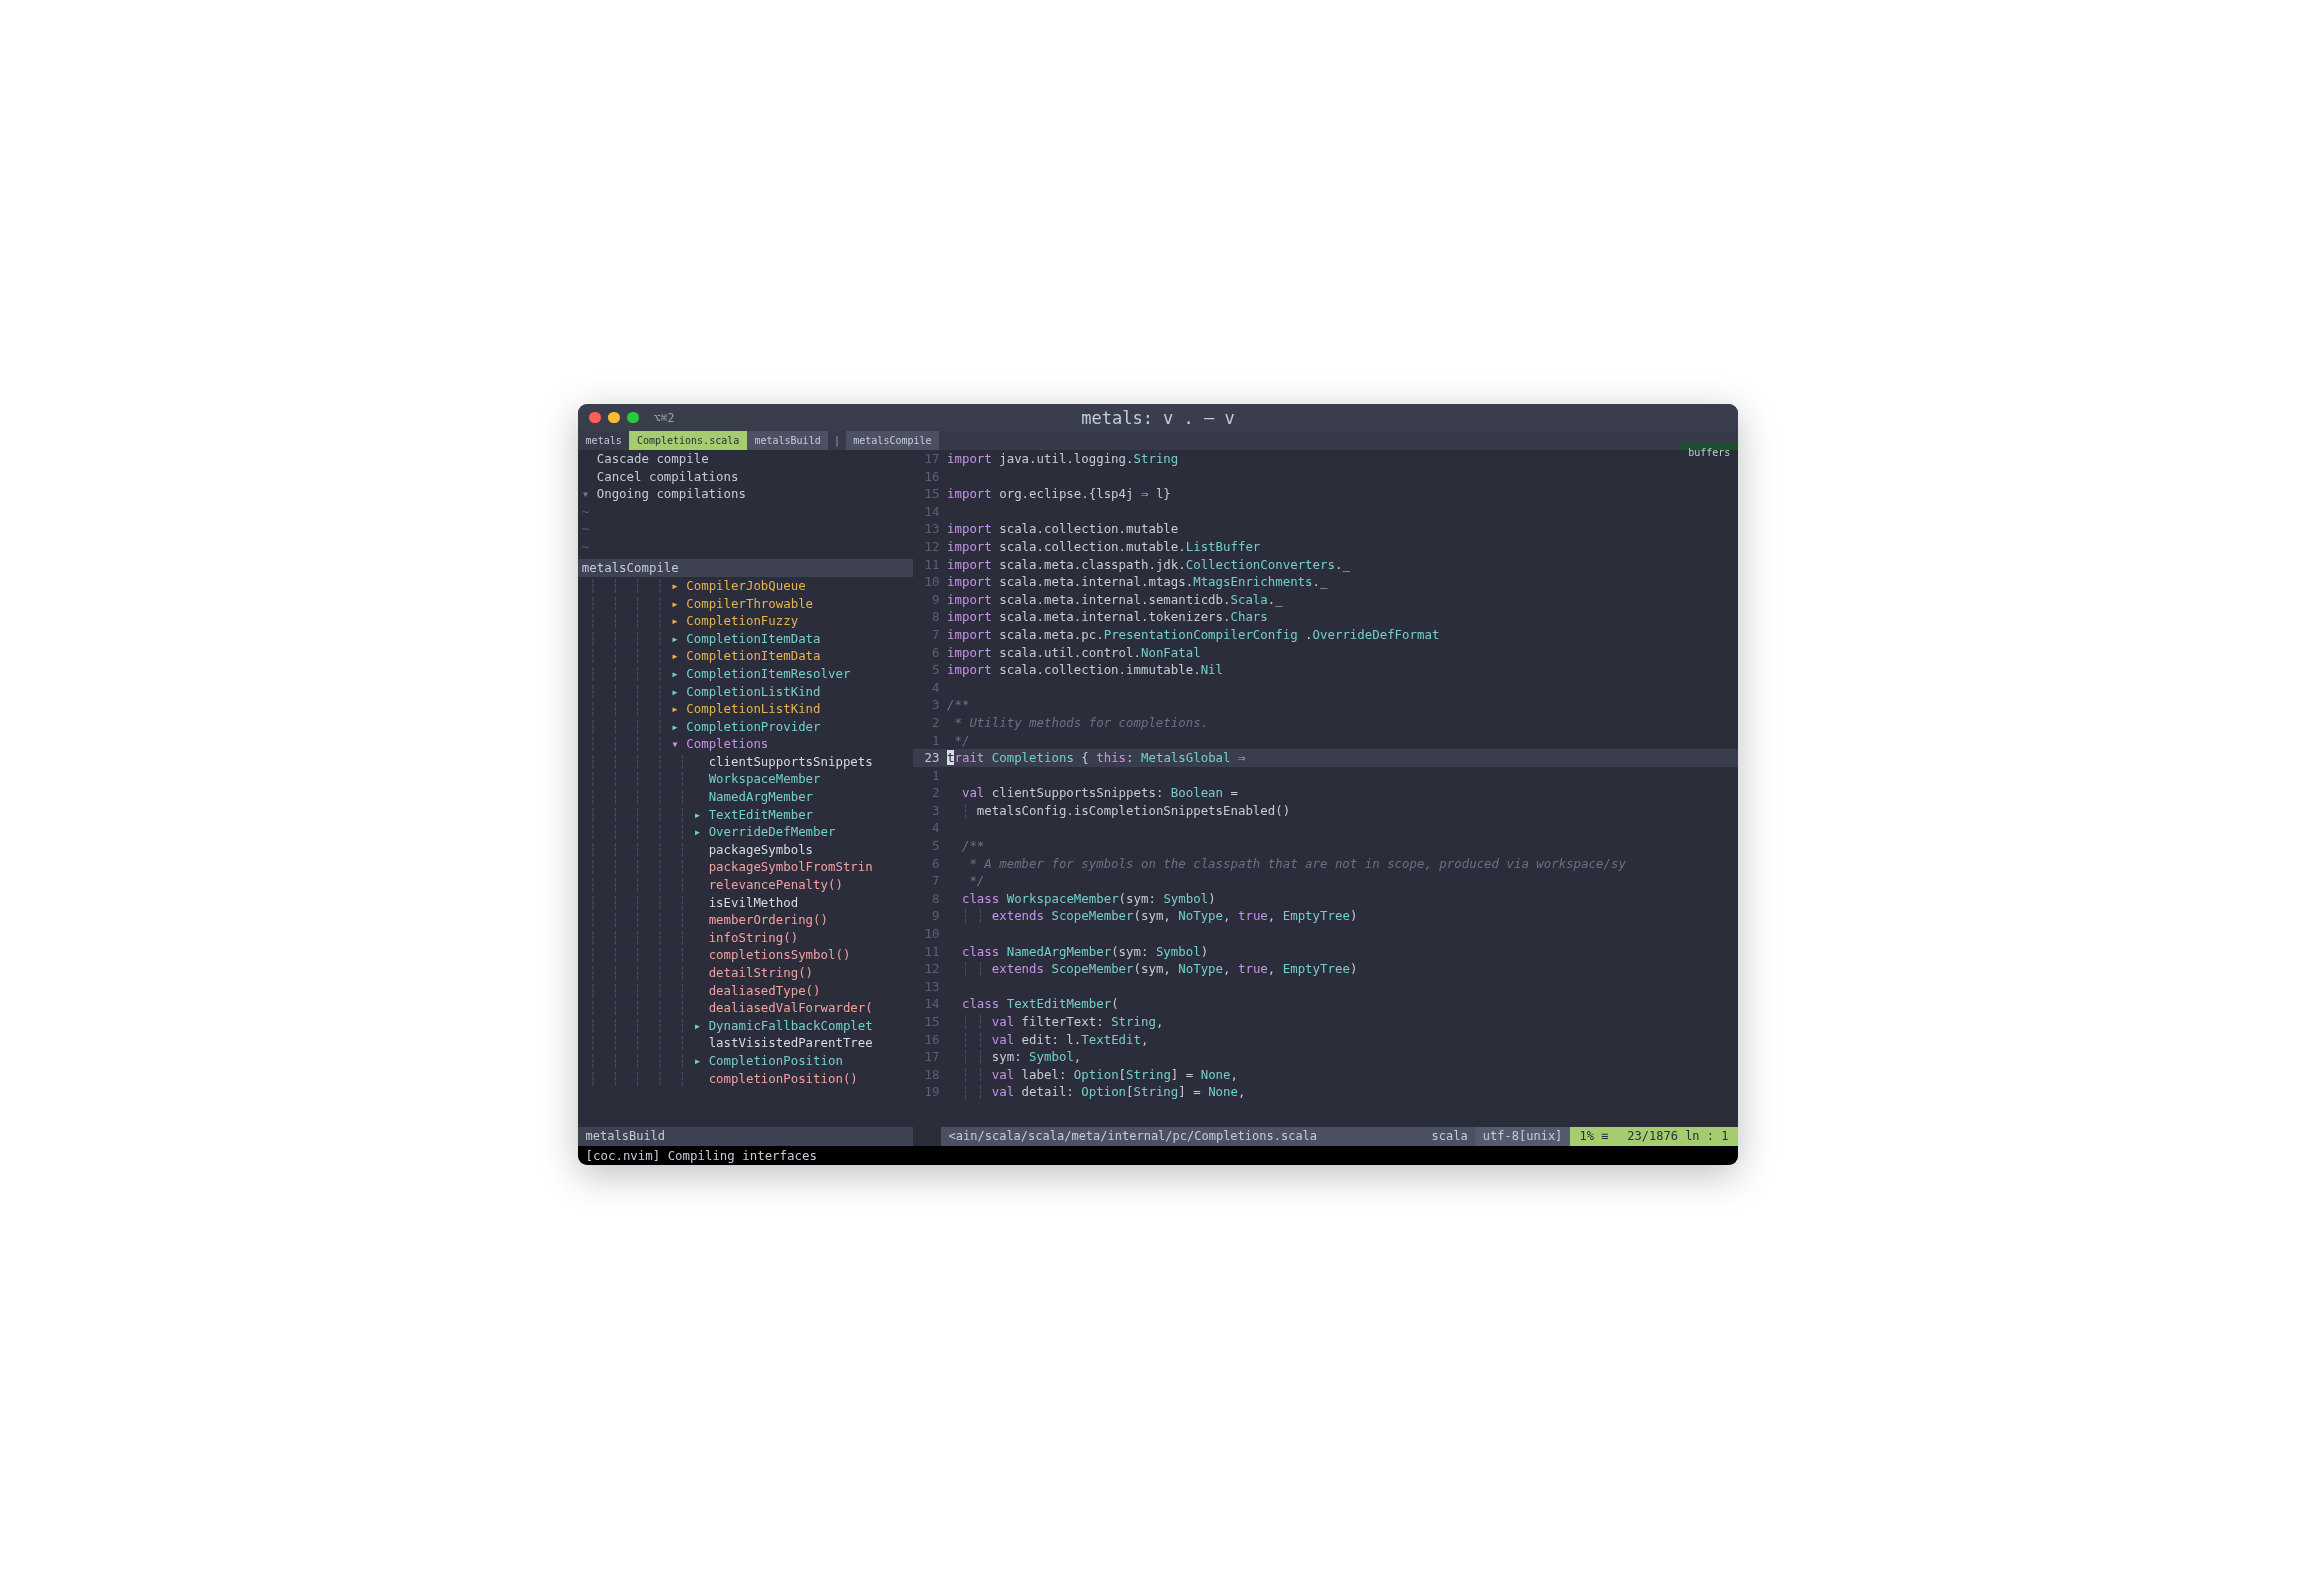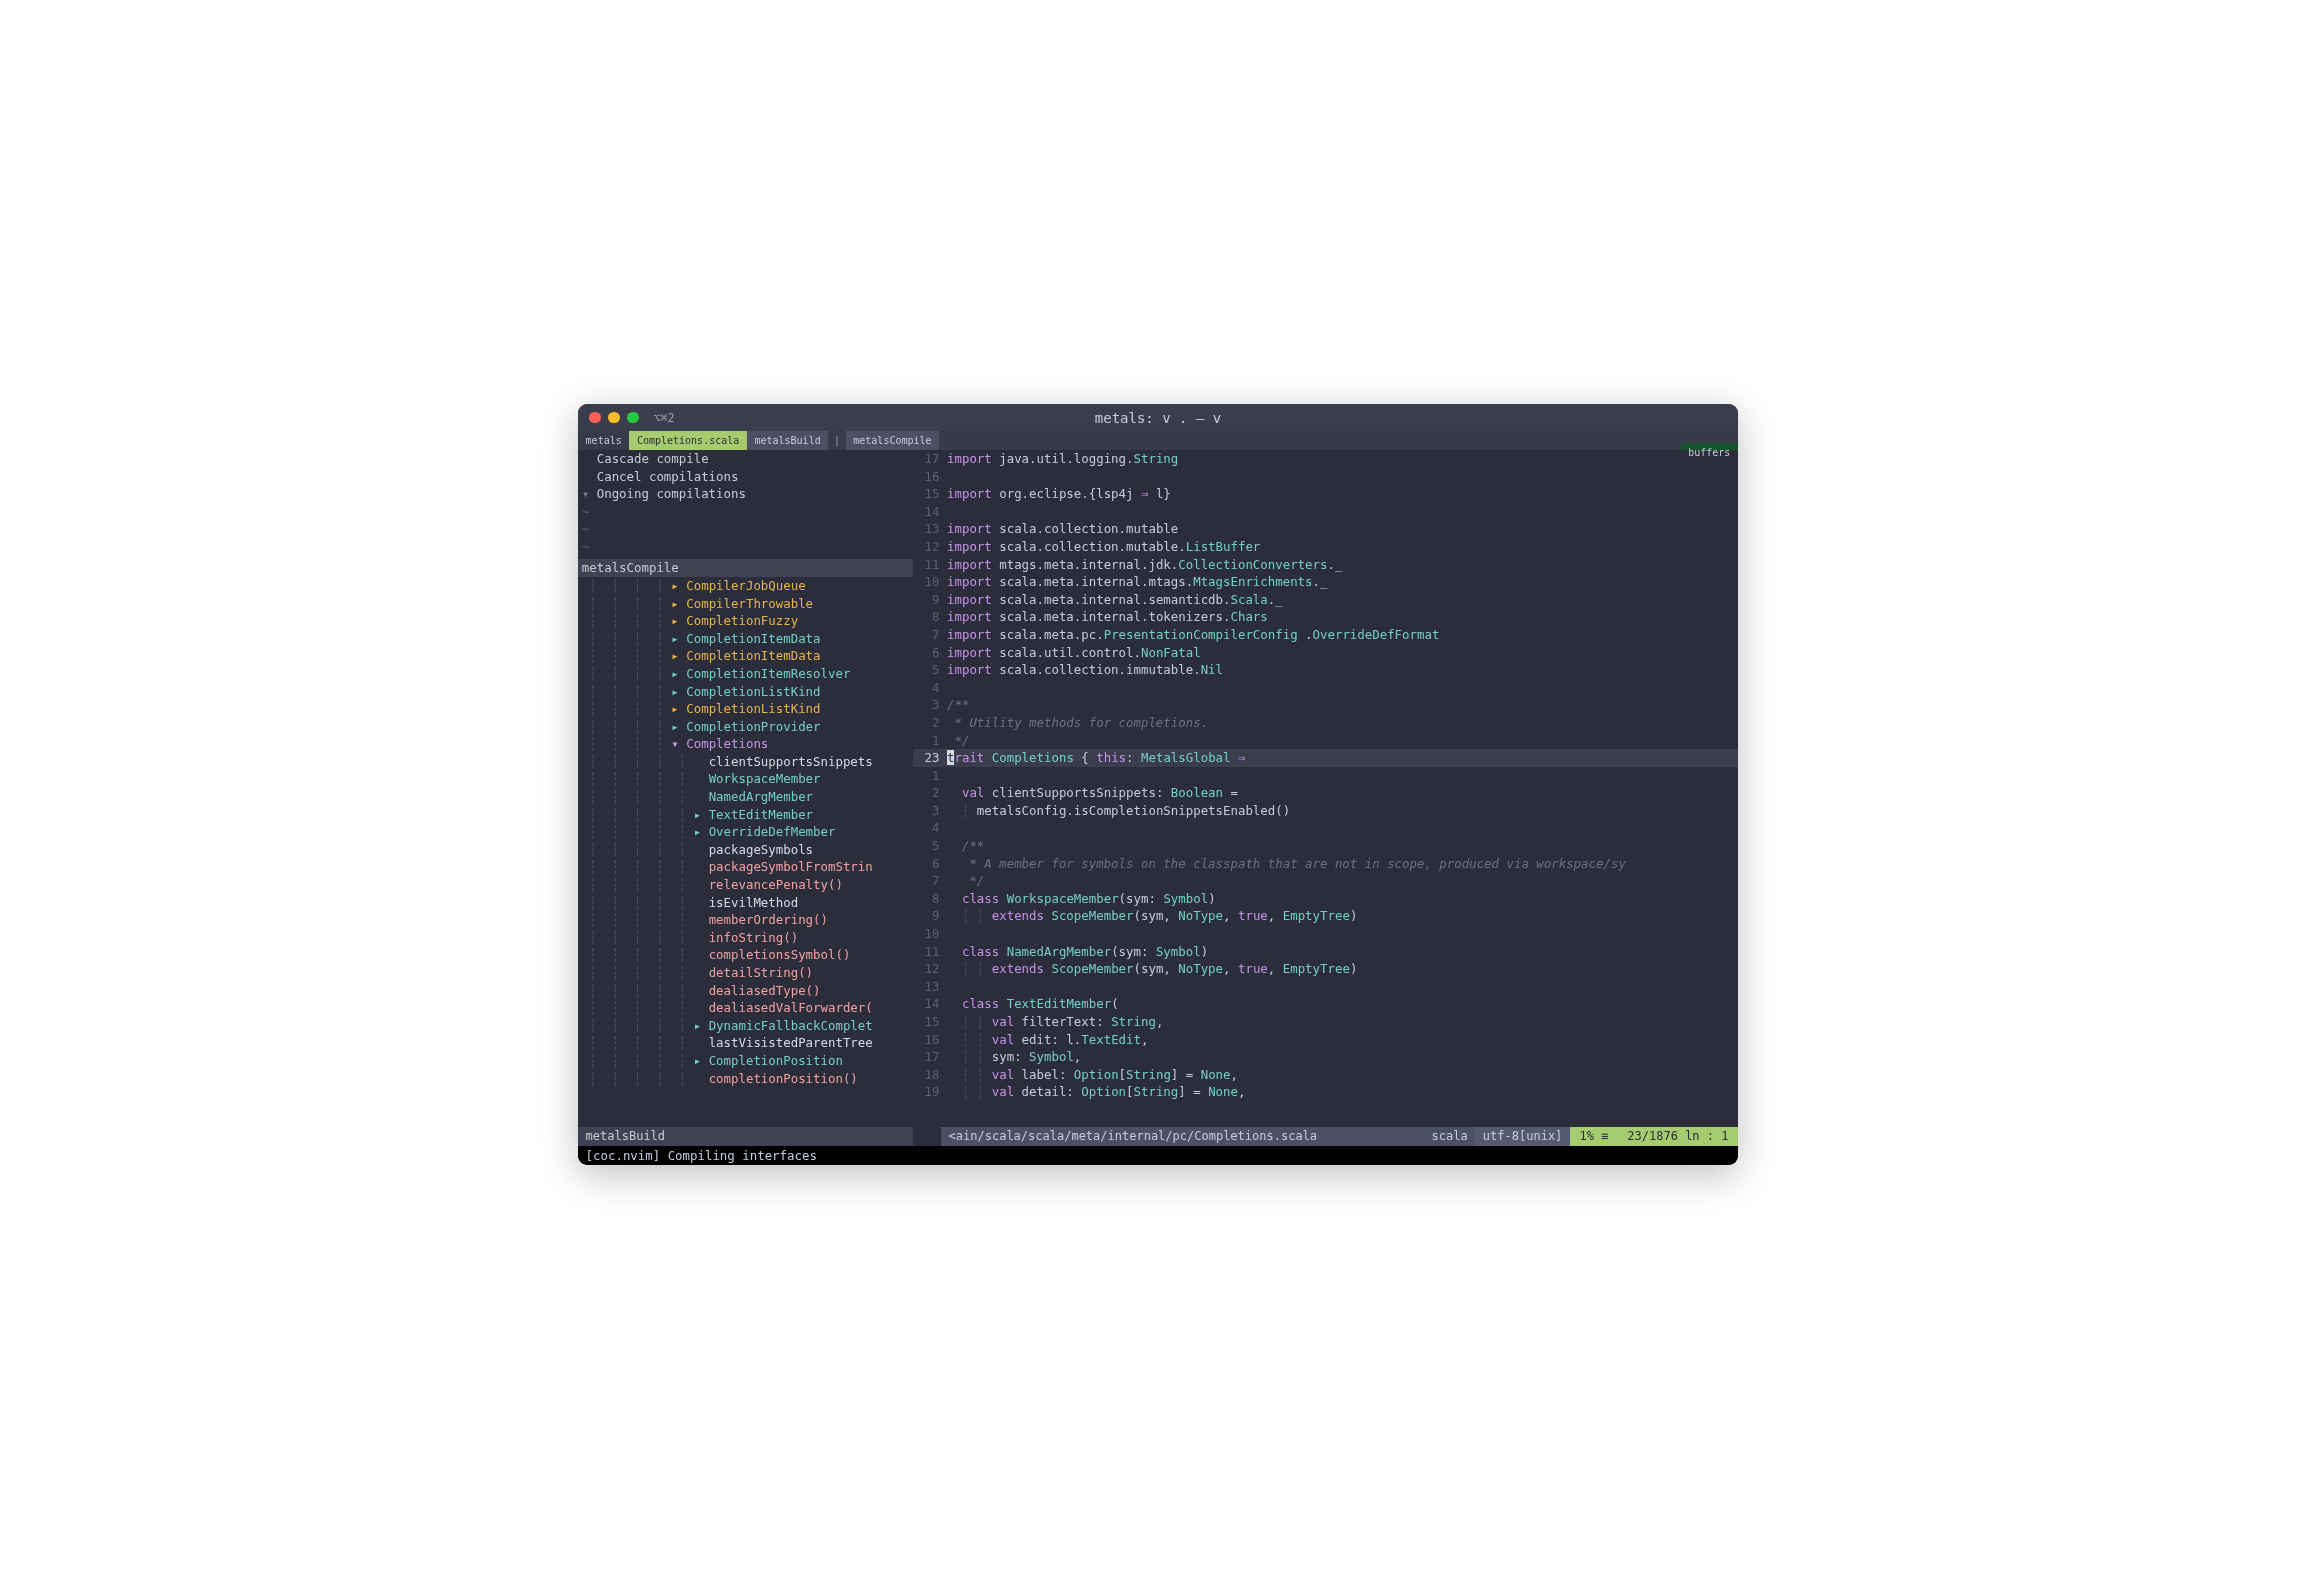--- a/index.html
+++ b/index.html
@@ -35,21 +35,21 @@
 .traffic {
   display: flex;
   gap: 7.6px;
   align-items: center;
 }
 .dot { width: 11.4px; height: 11.4px; border-radius: 50%; }
 .dot.red { background: #ff5f56; }
 .dot.yellow { background: #ffbd2e; }
 .dot.green { background: #27c93f; }
 .hotkey { margin-left: 15px; color: #9da3b0; font-size: 11.4px; }
-.wtitle { position: absolute; left: 50%; transform: translateX(-50%); color: #c5cdd9; font-size: 14px; }
+.wtitle { position: absolute; left: 50%; transform: translateX(-50%); color: #c5cdd9; font-size: 17px; }
 
 .tabbar {
   height: 19px;
   background: #373a48;
   display: flex;
   align-items: stretch;
   font-size: 10px;
   line-height: 19px;
 }
 .tab-left-label { padding: 0 7.6px; color: #c5cdd9; }
@@ -177,21 +177,21 @@
         </div>
     </div>
 
     <div class="right code" id="code-container">
         <div class="line"><span class="gutter">17</span><span class="kw">import</span><span> java.util.logging.</span><span class="type">String</span></div>
         <div class="line"><span class="gutter">16</span></div>
         <div class="line"><span class="gutter">15</span><span class="kw">import</span><span> org.eclipse.{lsp4j </span><span class="kw">⇒</span><span> l}</span></div>
         <div class="line"><span class="gutter">14</span></div>
         <div class="line"><span class="gutter">13</span><span class="kw">import</span><span> scala.collection.mutable</span></div>
         <div class="line"><span class="gutter">12</span><span class="kw">import</span><span> scala.collection.mutable.</span><span class="type">ListBuffer</span></div>
-        <div class="line"><span class="gutter">11</span><span class="kw">import</span><span> mtags.meta.internal.jdk.</span><span class="type">CollectionConverters</span><span>._</span></div>
+        <div class="line"><span class="gutter">11</span><span class="kw">import</span><span> scala.meta.classpath.jdk.</span><span class="type">CollectionConverters</span><span>._</span></div>
         <div class="line"><span class="gutter">10</span><span class="kw">import</span><span> scala.meta.internal.mtags.</span><span class="type">MtagsEnrichments</span><span>._</span></div>
         <div class="line"><span class="gutter">9</span><span class="kw">import</span><span> scala.meta.internal.semanticdb.</span><span class="type">Scala</span><span>._</span></div>
         <div class="line"><span class="gutter">8</span><span class="kw">import</span><span> scala.meta.internal.tokenizers.</span><span class="type">Chars</span></div>
         <div class="line"><span class="gutter">7</span><span class="kw">import</span><span> scala.meta.pc.</span><span class="type">PresentationCompilerConfig</span><span> .</span><span class="type">OverrideDefFormat</span></div>
         <div class="line"><span class="gutter">6</span><span class="kw">import</span><span> scala.util.control.</span><span class="type">NonFatal</span></div>
         <div class="line"><span class="gutter">5</span><span class="kw">import</span><span> scala.collection.immutable.</span><span class="type">Nil</span></div>
         <div class="line"><span class="gutter">4</span></div>
         <div class="line"><span class="gutter">3</span><span class="comment">/**</span></div>
         <div class="line"><span class="gutter">2</span><span class="comment"> * Utility methods for completions.</span></div>
         <div class="line"><span class="gutter">1</span><span class="comment"> */</span></div>

